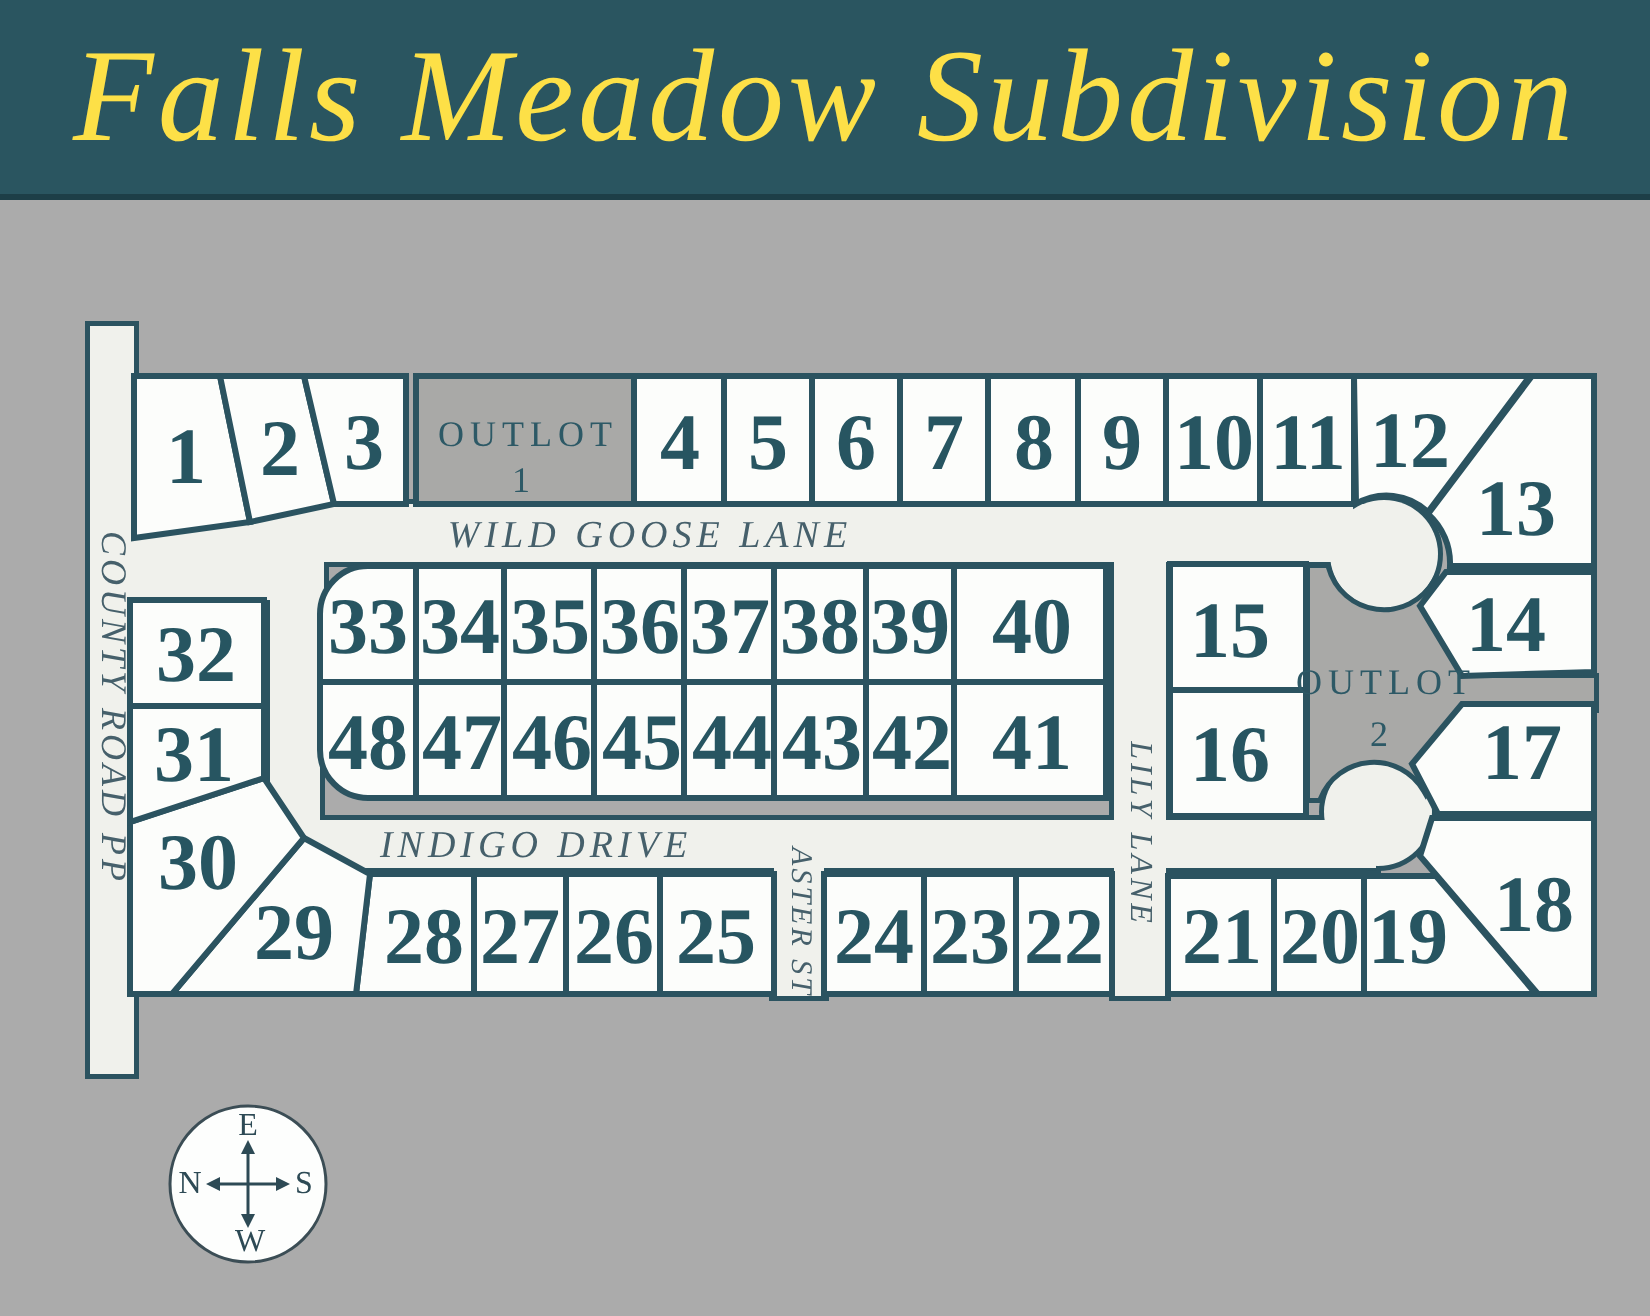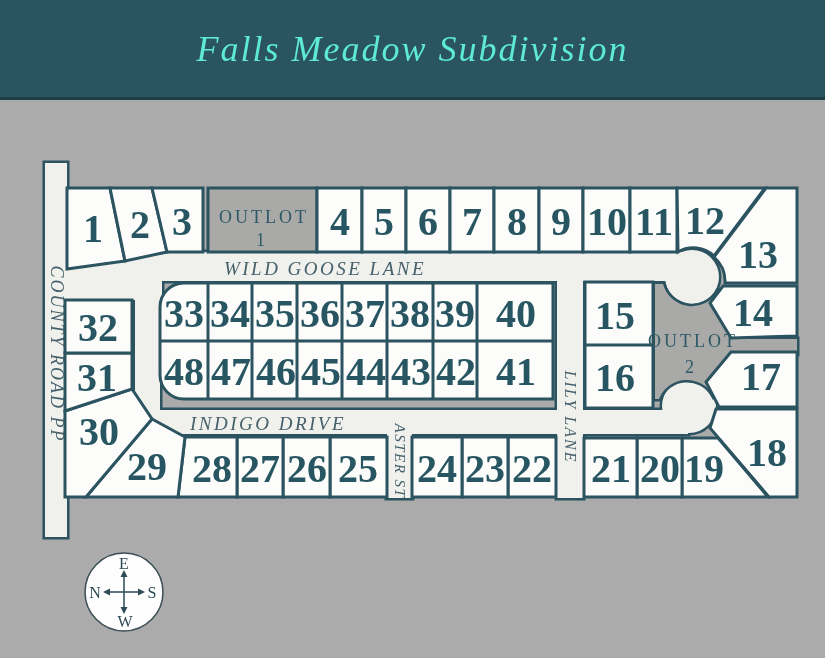--- a/index.html
+++ b/index.html
@@ -13,23 +13,23 @@
     background:#2a5560;
     border-bottom:3px solid #1d3e47;
     display:flex;align-items:center;justify-content:center;
     box-sizing:border-box;
   }
   .header h1{
     margin:13px;
     font-family:"Liberation Serif",serif;
     font-style:italic;
     font-weight:normal;
-    font-size:36px;
+    font-size:66px;
     letter-spacing:2px;
-    color:#5eead4;
+    color:#fde047;
   }
   svg{display:block;}
   .road-casing{fill:#f0f1ec;stroke:#2b5360;stroke-width:5px;}
   .road-fill{fill:#f0f1ec;}
   .ol-casing{fill:#a9a9a7;stroke:#2b5360;stroke-width:5px;}
   .ol-fill{fill:#a9a9a7;}
   .lot{fill:#fcfdfb;stroke:#2b5360;stroke-width:3px;}
   .outlot{fill:#a9a9a7;stroke:#2b5360;stroke-width:3px;}
   .blk-line{stroke:#2b5360;stroke-width:3px;fill:none;}
   .lotnum{

